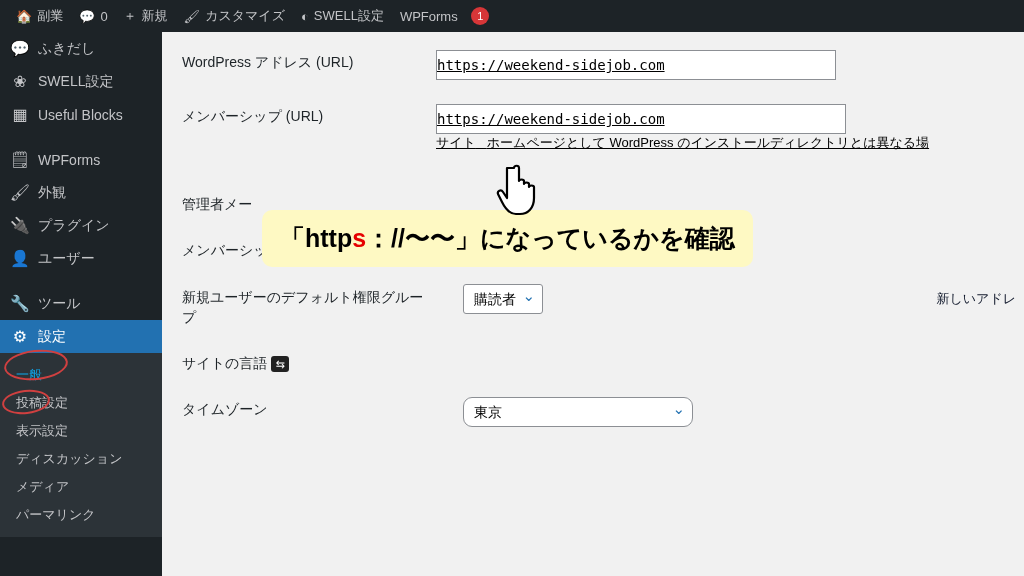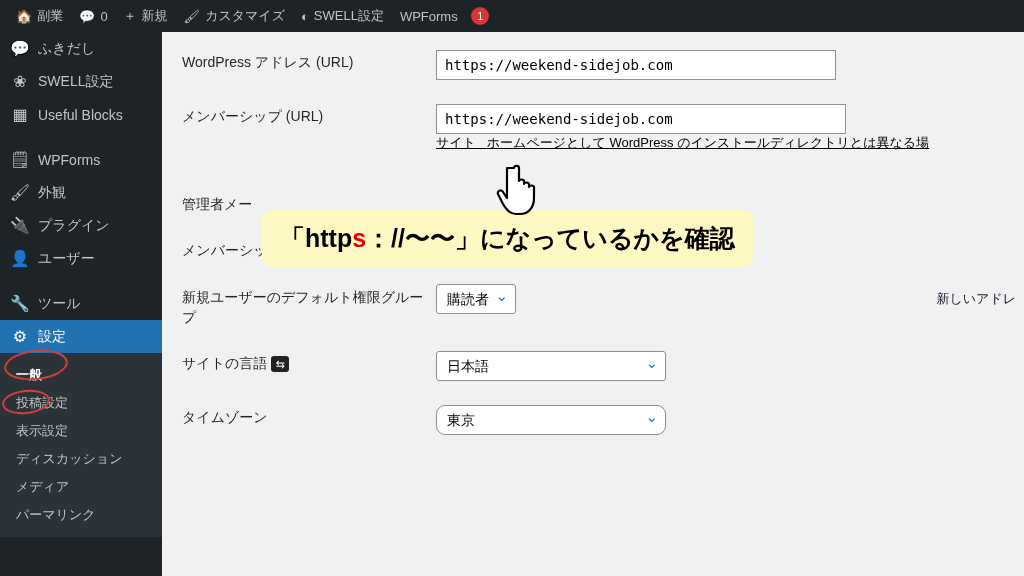--- a/index.html
+++ b/index.html
@@ -11,30 +11,30 @@
     .tb-ico { display: inline-block; }
 
     .sidebar { position: absolute; top: 32px; left: 0; width: 162px; bottom: 0; background: #1d2327; color: #c3c4c7; font-size: 14px; }
     .sb-item { display: flex; align-items: center; gap: 8px; padding: 7px 10px; position: relative; cursor: pointer; }
     .sb-item .ico { width: 20px; display: inline-flex; justify-content: center; font-size: 16px; }
     .sb-item.active { background: #2271b1; color: #fff; }
     .sb-item.active::after { content: ""; position: absolute; right: -10px; top: 50%; margin-top: -10px; border: 10px solid transparent; border-right-color: #f1f1f1; }
 
     .submenu { background: #2c3338; padding: 8px 0; }
     .sub-item { padding: 5px 12px 5px 16px; font-size: 13px; cursor: pointer; }
-    .sub-item.active { color: #ffffff; font-weight: 700; }
+    .sub-item.active { color: #0ea5e9; font-weight: 400; }
 
     .circle-mark { position: absolute; border: 2px solid #d04040; border-radius: 50%; pointer-events: none; }
 
     .content { position: absolute; top: 32px; left: 162px; right: 0; bottom: 0; background: #f1f1f1; padding: 18px 20px; font-size: 14px; color: #1d2327; }
     .form-row { display: flex; align-items: flex-start; margin-bottom: 24px; }
     .form-row .label { width: 254px; font-weight: 400; padding-top: 4px; }
     .form-row .field { flex: 1; }
-    .t-input { width: 400px; padding: 4px 8px; border: 1px solid #8c8f94; background: #fff; font-size: 14px; font-family: ui-monospace, "SFMono-Regular", monospace; height: 30px; }
-    .sel { padding: 4px 26px 4px 10px; border: 1px solid #8c8f94; background: #fff; font-size: 14px; height: 30px; border-radius: 3px; appearance: none; position: relative; }
+    .t-input { width: 400px; padding: 4px 0; border: 1px solid #8c8f94; background: #fff; font-size: 14px; font-family: ui-monospace, "SFMono-Regular", monospace; height: 30px; text-decoration: underline; }
+    .sel { padding: 4px 26px 4px 10px; border: 1px solid #8c8f94; background: #fff; font-size: 14px; height: 30px; border-radius: 3px; appearance: none; position: relative; margin-left: 27px; }
     .sel-wrap { position: relative; display: inline-block; }
     .sel-wrap::after { content: "⌄"; position: absolute; right: 8px; top: 3px; color: #2271b1; font-size: 15px; pointer-events: none; }
     .chk { display: flex; align-items: center; gap: 8px; }
     .chk input { width: 16px; height: 16px; }
     .link { color: #000000; text-decoration: underline; font-size: 13px; }
     .hint { font-size: 13px; color: #0f172a; }
 
     .callout { position: absolute; left: 262px; top: 210px; background: #fef9c3; color: #000; font-size: 25px; font-weight: 800; padding: 12px 18px; border-radius: 10px; white-space: nowrap; }
     .callout .red { color: #e60000; }
 
@@ -152,21 +152,20 @@
     </div>
   </div>
 
   <div class="form-row">
     <div class="label" style="line-height:1.4;">新規ユーザーのデフォルト権限グループ</div>
     <div class="field"><span class="sel-wrap"><select class="sel"><option>購読者</option></select></span></div>
   </div>
 
   <div class="form-row">
     <div class="label"><span>サイトの言語</span><span class="lang-badge">⇆</span></div>
-    <div class="field"><span class="sel-wrap"><select class="sel" style="width:230px;"><option>日本語</option></select></span></div>
   </div>
 
   <div class="form-row" style="margin-bottom:0;">
     <div class="label">タイムゾーン</div>
     <div class="field"><span class="sel-wrap"><select class="sel" style="width:230px;border-radius:9px;"><option>東京</option></select></span></div>
   </div>
 
 </div>
 
 <div class="callout">

